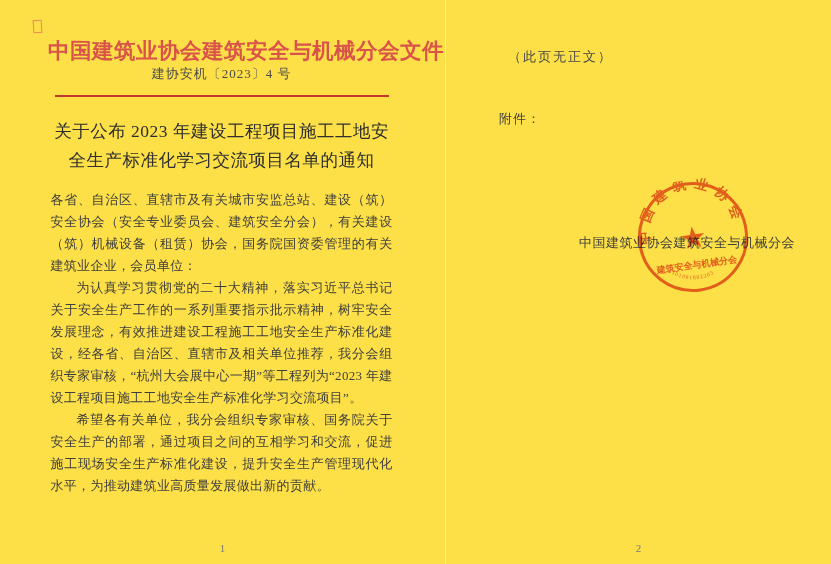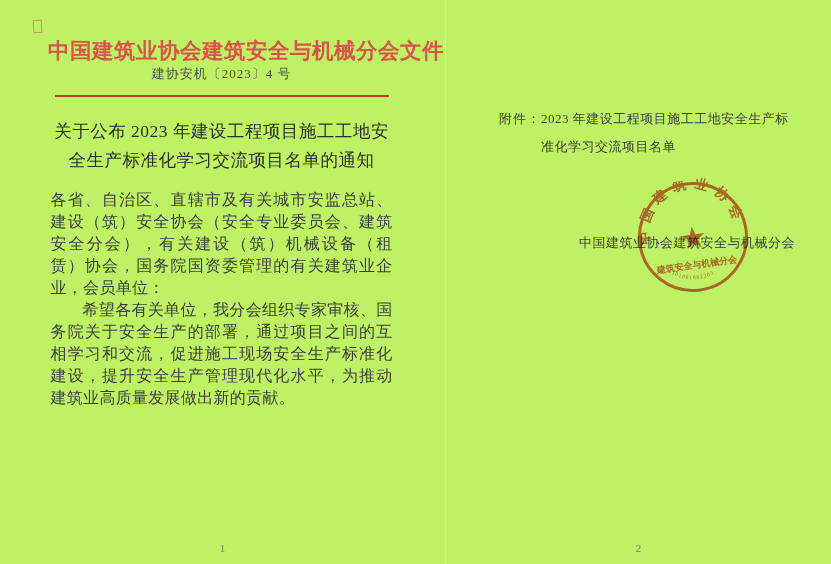--- a/index.html
+++ b/index.html
@@ -4,21 +4,21 @@
 <style>
   html,body{margin:0;padding:0;}
   body{
     width:831px;height:564px;overflow:hidden;
     background:#f6f5f3;
     font-family:"Liberation Serif","DejaVu Serif",serif;
     color:#3b3b3b;
     position:relative;
   }
   .spread{display:flex;width:831px;height:564px;}
-  .page{background:#bef264;height:564px;position:relative;box-sizing:border-box;}
+  .page{background:#fde047;height:564px;position:relative;box-sizing:border-box;}
   .page-left{width:445px;padding:0 50px 0 48px;}
   .page-right{width:386px;border-left:1px solid #eceae7;}
 
   
   .corner-mark{
     position:absolute;left:33px;top:20px;width:7px;height:11px;
     border:1.5px solid #d9695f;opacity:.7;transform:rotate(-4deg);
   }
   .org-header{
     margin-top:36px;
@@ -34,21 +34,21 @@
     margin:12px auto 0 auto;width:334px;height:0;
     border-top:2px solid #c8372c;
   }
   .doc-title{
     margin:20px auto 14px auto;width:344px;
     text-align:center;font-size:17.5px;font-weight:normal;color:#2e2e2e;
     line-height:1.65;letter-spacing:.5px;
   }
   .body-text{width:342px;margin:0 auto;}
   .body-text p{
-    margin:0;font-size:16px;line-height:22px;
+    margin:0;font-size:13px;line-height:22px;
     text-align:justify;letter-spacing:.3px;color:#3d3d3d;
   }
   .body-text p.indent{text-indent:2em;}
   .page-num{
     position:absolute;bottom:10px;left:0;right:0;
     text-align:center;font-size:11px;color:#777;
   }
 
   
   .no-text-note{
@@ -86,32 +86,33 @@
     <div class="org-header">中国建筑业协会建筑安全与机械分会文件</div>
 
     <div class="doc-number">建协安机〔2023〕4 号</div>
 
     <div class="red-rule"></div>
 
     <div class="doc-title">关于公布 2023 年建设工程项目施工工地安全生产标准化学习交流项目名单的通知</div>
 
     <div class="body-text">
       <p>各省、自治区、直辖市及有关城市安监总站、建设（筑）安全协会（安全专业委员会、建筑安全分会），有关建设（筑）机械设备（租赁）协会，国务院国资委管理的有关建筑业企业，会员单位：</p>
+      <p class="indent">为认真学习贯彻党的二十大精神，落实习近平总书记关于安全生产工作的一系列重要指示批示精神，树牢安全发展理念，有效推进建设工程施工工地安全生产标准化建设，经各省、自治区、直辖市及相关单位推荐，我分会组织专家审核，“杭州大会展中心一期”等工程列为“2023 年建设工程项目施工工地安全生产标准化学习交流项目”。</p>
       <p class="indent">希望各有关单位，我分会组织专家审核、国务院关于安全生产的部署，通过项目之间的互相学习和交流，促进施工现场安全生产标准化建设，提升安全生产管理现代化水平，为推动建筑业高质量发展做出新的贡献。</p>
     </div>
 
     <div class="page-num">1</div>
   </div>
 
   <div class="page page-right">
 
+    <div class="no-text-note">（此页无正文）</div>
 
     <div class="attachment">
       <span class="att-label">附件：</span>
-      <span class="att-text">2023 年建设工程项目施工工地安全生产标准化学习交流项目名单</span>
     </div>
 
     <div class="signature">
       <div class="sig-org">中国建筑业协会建筑安全与机械分会</div>
     </div>
 
     <div class="seal">
       <svg viewBox="0 0 114 114" width="114" height="114">
         <defs>
           <path id="sealArcTop" d="M 16,64 A 43,43 0 1 1 98,64" fill="none"></path>

